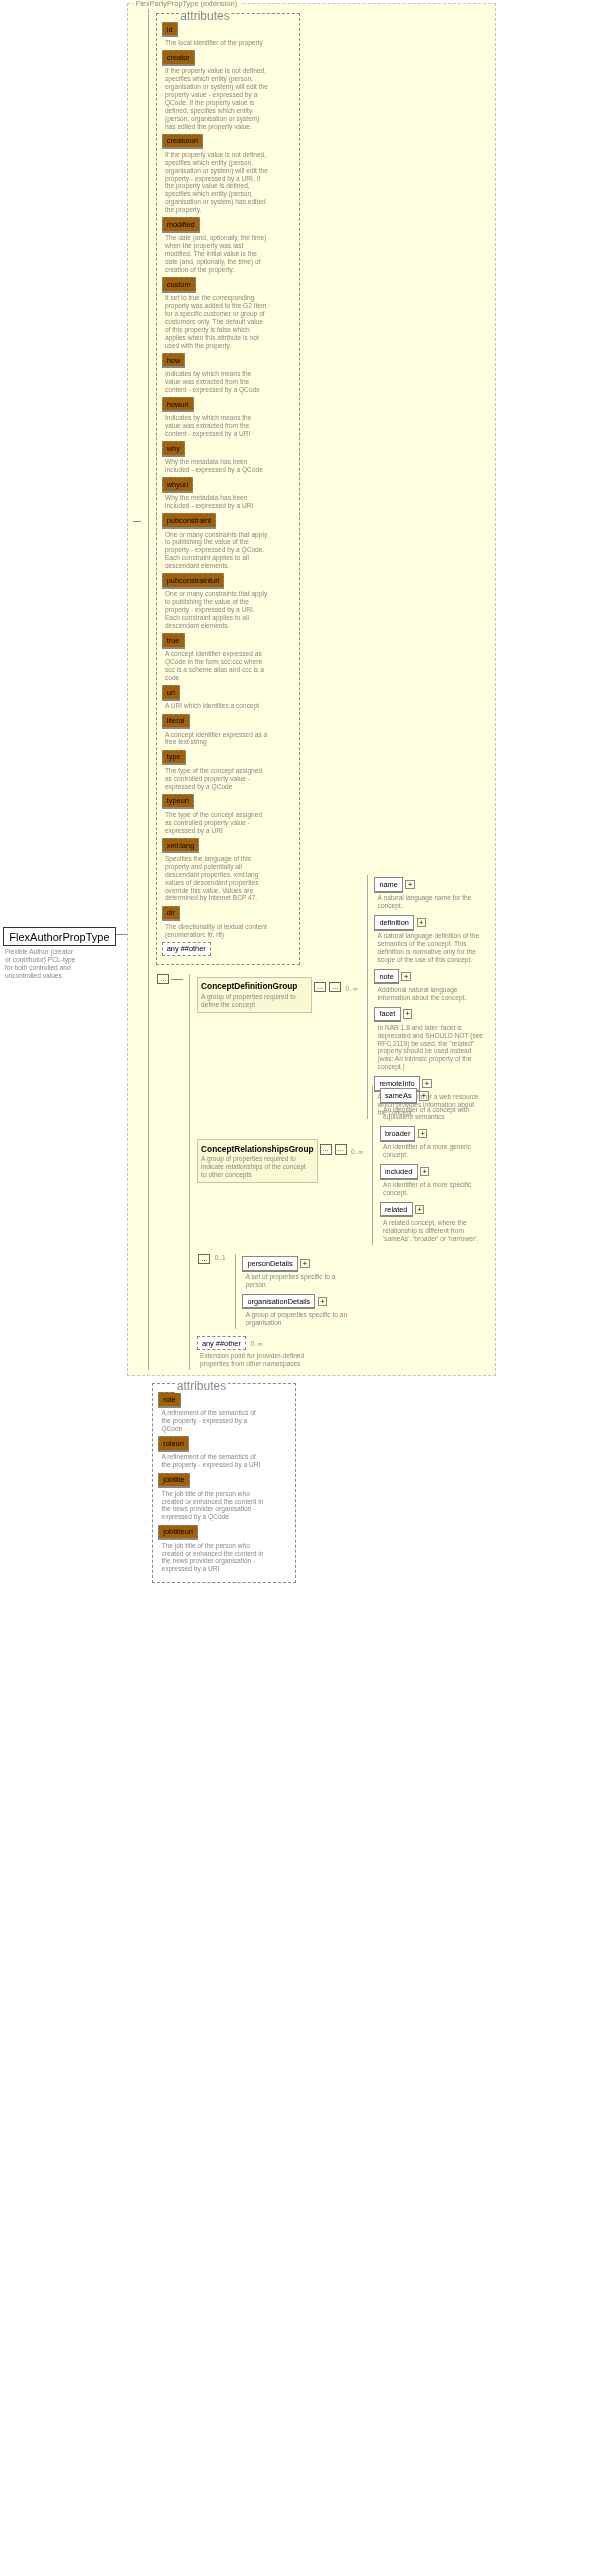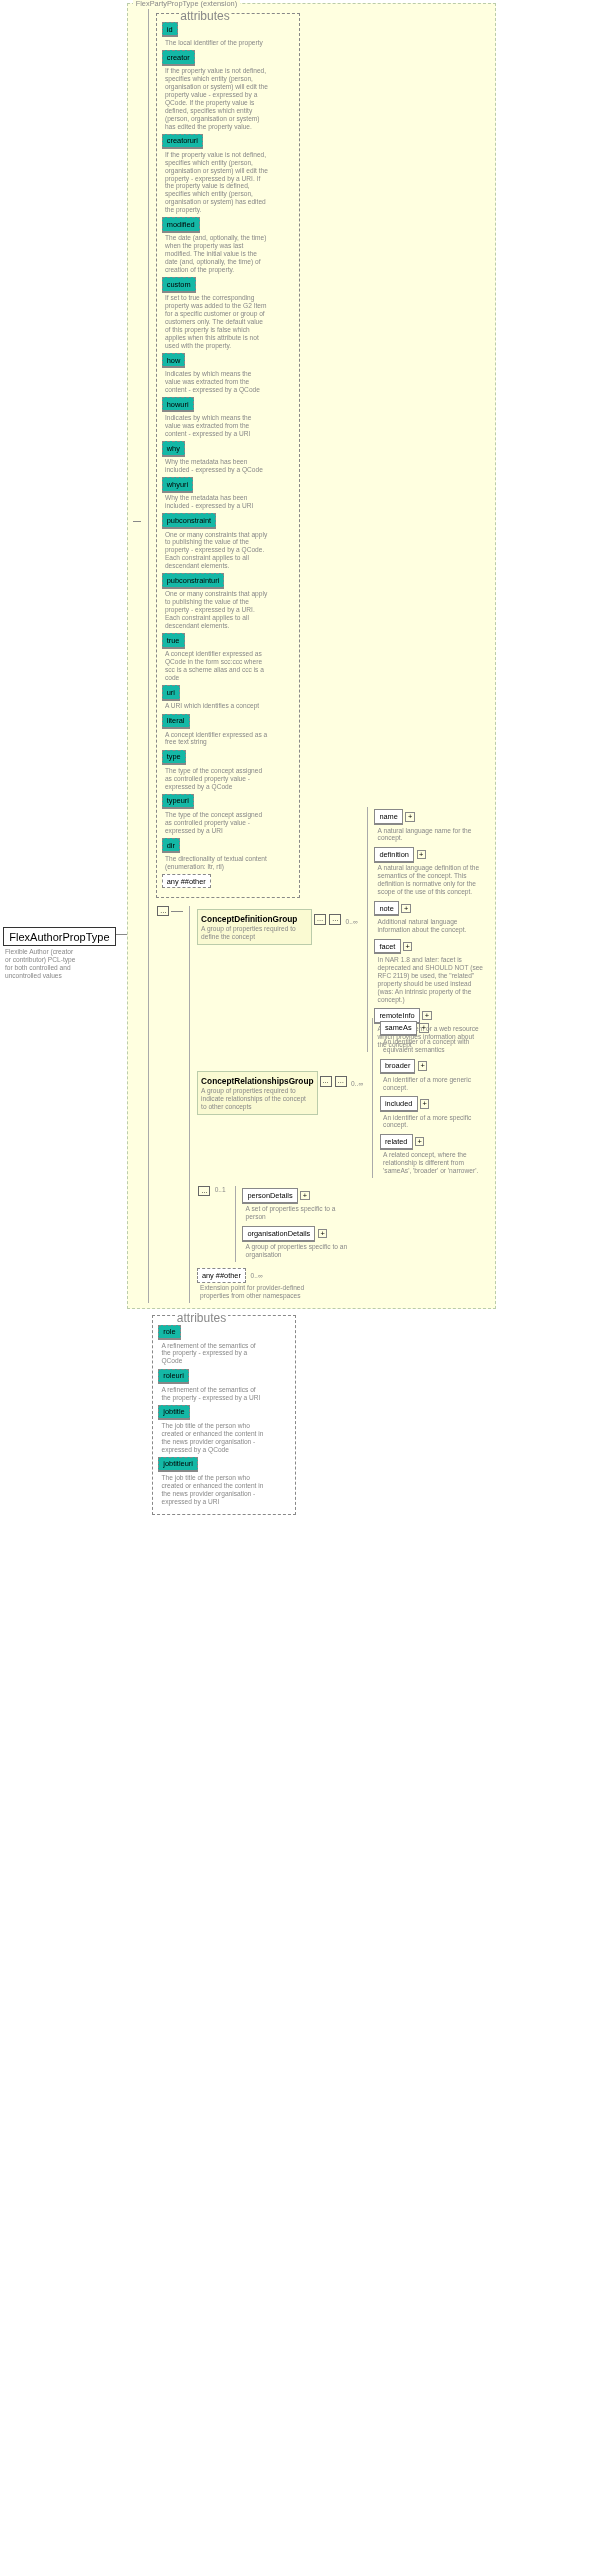--- a/index.html
+++ b/index.html
@@ -6,21 +6,21 @@
 .root{border:0.8px solid #333;padding:2.5px 5px;background:#fff;font-size:11px}
 .root-sub{color:#888;font-size:6.6px;max-width:73px;padding:1.7px 0 0 1.7px;line-height:1.2}
 .conn{width:11.6px;border-top:0.8px solid #888;height:0;margin-top:6.6px}
 .seq{display:inline-block;border:0.8px solid #666;padding:0 1.7px;margin:0 1.7px;font-size:6.6px;line-height:8.3px}
 .ext-box{border:0.8px dashed #bca;background:#ffffe0;padding:5px;position:relative}
 .ext-title{position:absolute;top:-5px;left:5px;background:#ffffe0;color:#888;font-size:7.4px;padding:0 2.5px}
 .ab{border:0.8px dashed #888;padding:5px;position:relative;margin:3.3px 0}
 .ab-title{position:absolute;top:-5px;left:22px;background:#ffffe0;color:#888;font-size:12px;padding:0 1.7px}
 .ab2{background:#fff}
 .at{margin:3.3px 0}
-.at .lbl{display:inline-block;border:0.8px dashed #888;border-bottom:2.5px solid #888;padding:1.7px 4.1px;background:#14b8a6}
+.at .lbl{display:inline-block;border:0.8px dashed #888;border-bottom:2.5px solid #888;padding:1.7px 4.1px;background:#a16207}
 .at .d{color:#888;font-size:6.6px;padding:1.7px 0 0 3.3px;max-width:104px;line-height:1.2}
 .grp{border:0.8px solid #bca;background:#fafad2;padding:3.3px;margin:3.3px 0}
 .grp .gl{font-size:8.3px;font-weight:bold}
 .grp .gd{color:#888;font-size:6.6px;padding-top:1.7px;max-width:107px;line-height:1.2}
 .el{margin:2.5px 0}
 .el .lbl{display:inline-block;border:0.8px solid #888;border-bottom:2.5px solid #888;padding:1.7px 4.1px;background:#fff}
 .el .d{color:#888;font-size:6.6px;padding:1.7px 0 0 3.3px;max-width:107px;line-height:1.2}
 .plus{display:inline-block;border:0.8px solid #888;width:7.4px;height:7.4px;text-align:center;line-height:7.4px;font-size:7.4px;margin-left:2.5px}
 .col{display:flex;flex-direction:column}
 .row{display:flex;align-items:flex-start}
@@ -58,20 +58,21 @@
                 <div class="at"><span class="lbl">howuri</span><div class="d">Indicates by which means the value was extracted from the content - expressed by a URI</div></div>
                 <div class="at"><span class="lbl">why</span><div class="d">Why the metadata has been included - expressed by a QCode</div></div>
                 <div class="at"><span class="lbl">whyuri</span><div class="d">Why the metadata has been included - expressed by a URI</div></div>
                 <div class="at"><span class="lbl">pubconstraint</span><div class="d">One or many constraints that apply to publishing the value of the property - expressed by a QCode. Each constraint applies to all descendant elements.</div></div>
                 <div class="at"><span class="lbl">pubconstrainturi</span><div class="d">One or many constraints that apply to publishing the value of the property - expressed by a URI. Each constraint applies to all descendant elements.</div></div>
                 <div class="at"><span class="lbl">true</span><div class="d">A concept identifier expressed as QCode in the form scc:ccc where scc is a scheme alias and ccc is a code</div></div>
                 <div class="at"><span class="lbl">uri</span><div class="d">A URI which identifies a concept</div></div>
                 <div class="at"><span class="lbl">literal</span><div class="d">A concept identifier expressed as a free text string</div></div>
                 <div class="at"><span class="lbl">type</span><div class="d">The type of the concept assigned as controlled property value - expressed by a QCode</div></div>
                 <div class="at"><span class="lbl">typeuri</span><div class="d">The type of the concept assigned as controlled property value - expressed by a URI</div></div>
+                <div class="at"><span class="lbl">xml:lang</span><div class="d">Specifies the language of this property and potentially all descendant properties. xml:lang values of descendant properties override this value. Values are determined by Internet BCP 47.</div></div>
                 <div class="at"><span class="lbl">dir</span><div class="d">The directionality of textual content (enumeration: ltr, rtl)</div></div>
               </div>
       <div class="at"><span class="any">any ##other</span></div>
      </div>
 
      <div class="row" style="margin-top:5px">
       <span class="seq">…</span>
       <div class="conn" style="margin-top:5px"></div>
       <div class="col branch">
 

